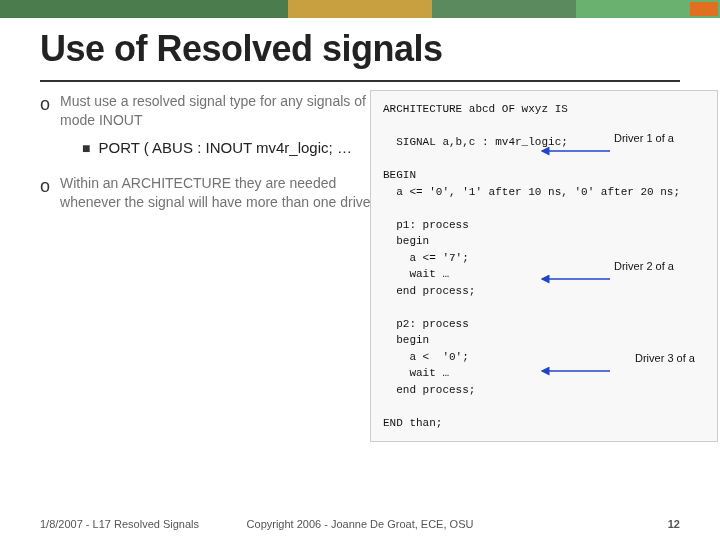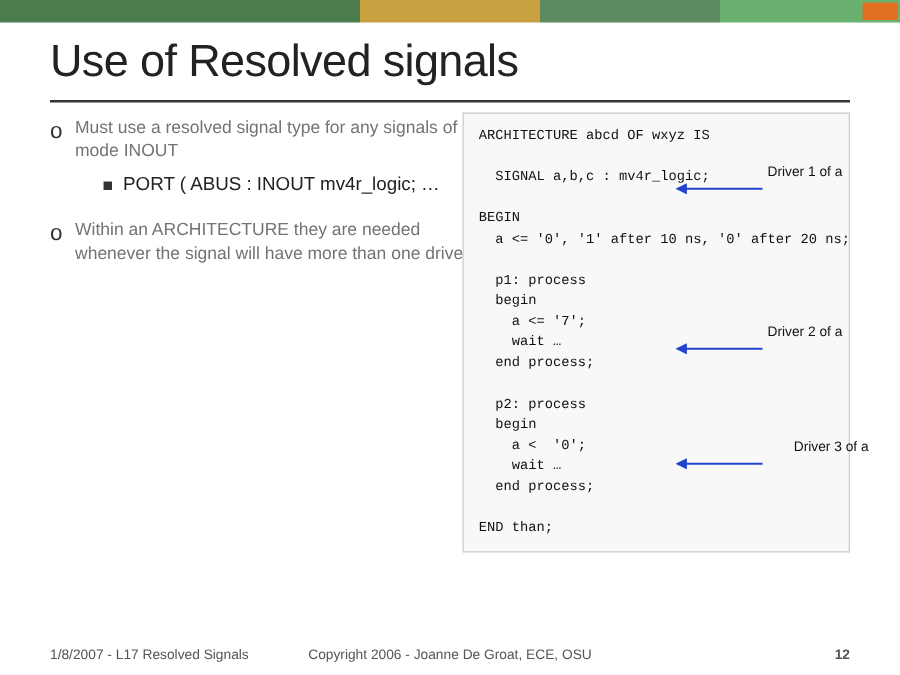--- a/index.html
+++ b/index.html
@@ -32,21 +32,21 @@
       height: 14px;
       background: #e07020;
     }
 
     
     .slide-title {
       position: absolute;
       top: 28px;
       left: 40px;
       font-size: 36px;
-      font-weight: normal;
+      font-weight: bold;
       color: #222222;
       letter-spacing: -0.5px;
     }
 
     
     .hr-line {
       position: absolute;
       top: 80px;
       left: 40px;
       right: 40px;
@@ -101,21 +101,21 @@
       font-size: 15px;
       color: #222;
       line-height: 1.35;
     }
 
     
     .right-code {
       position: absolute;
       top: 90px;
       left: 370px;
-      width: 310px;
+      width: 348px;
       background: #f8f8f8;
       border: 1px solid #cccccc;
       padding: 10px 12px;
       font-family: 'Courier New', monospace;
       font-size: 11px;
       color: #111;
       line-height: 1.5;
     }
 
     .code-line {

